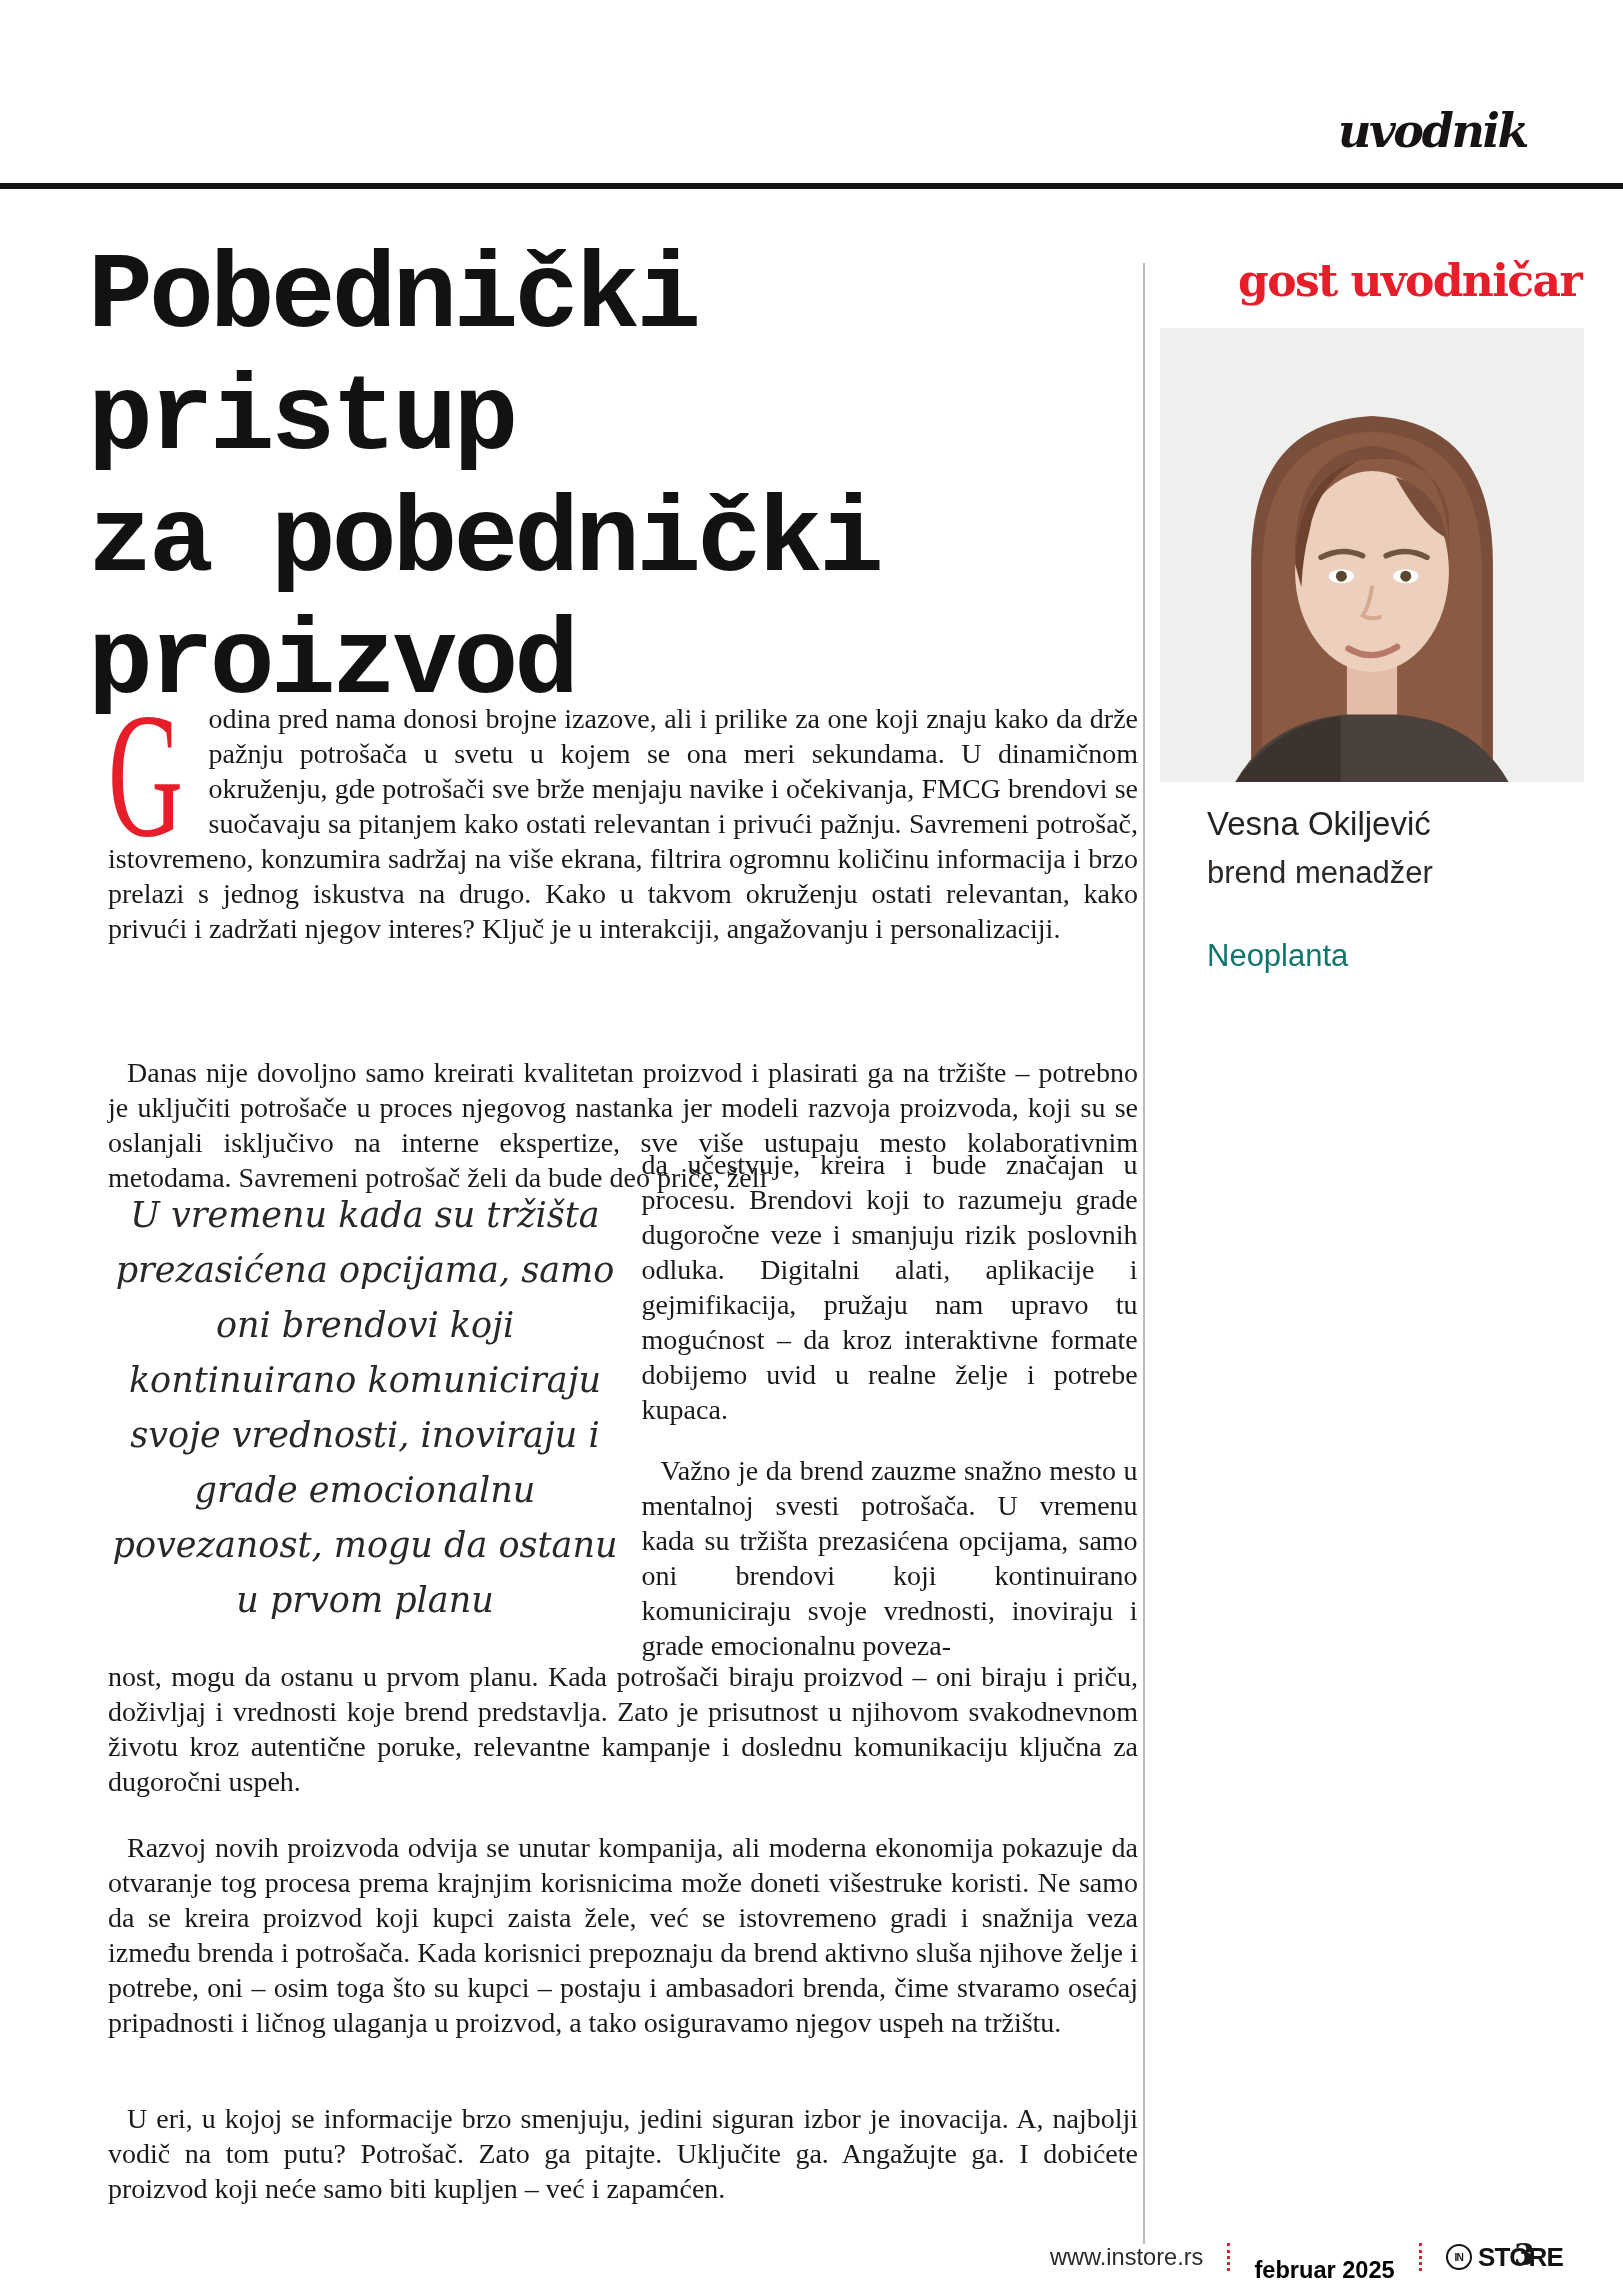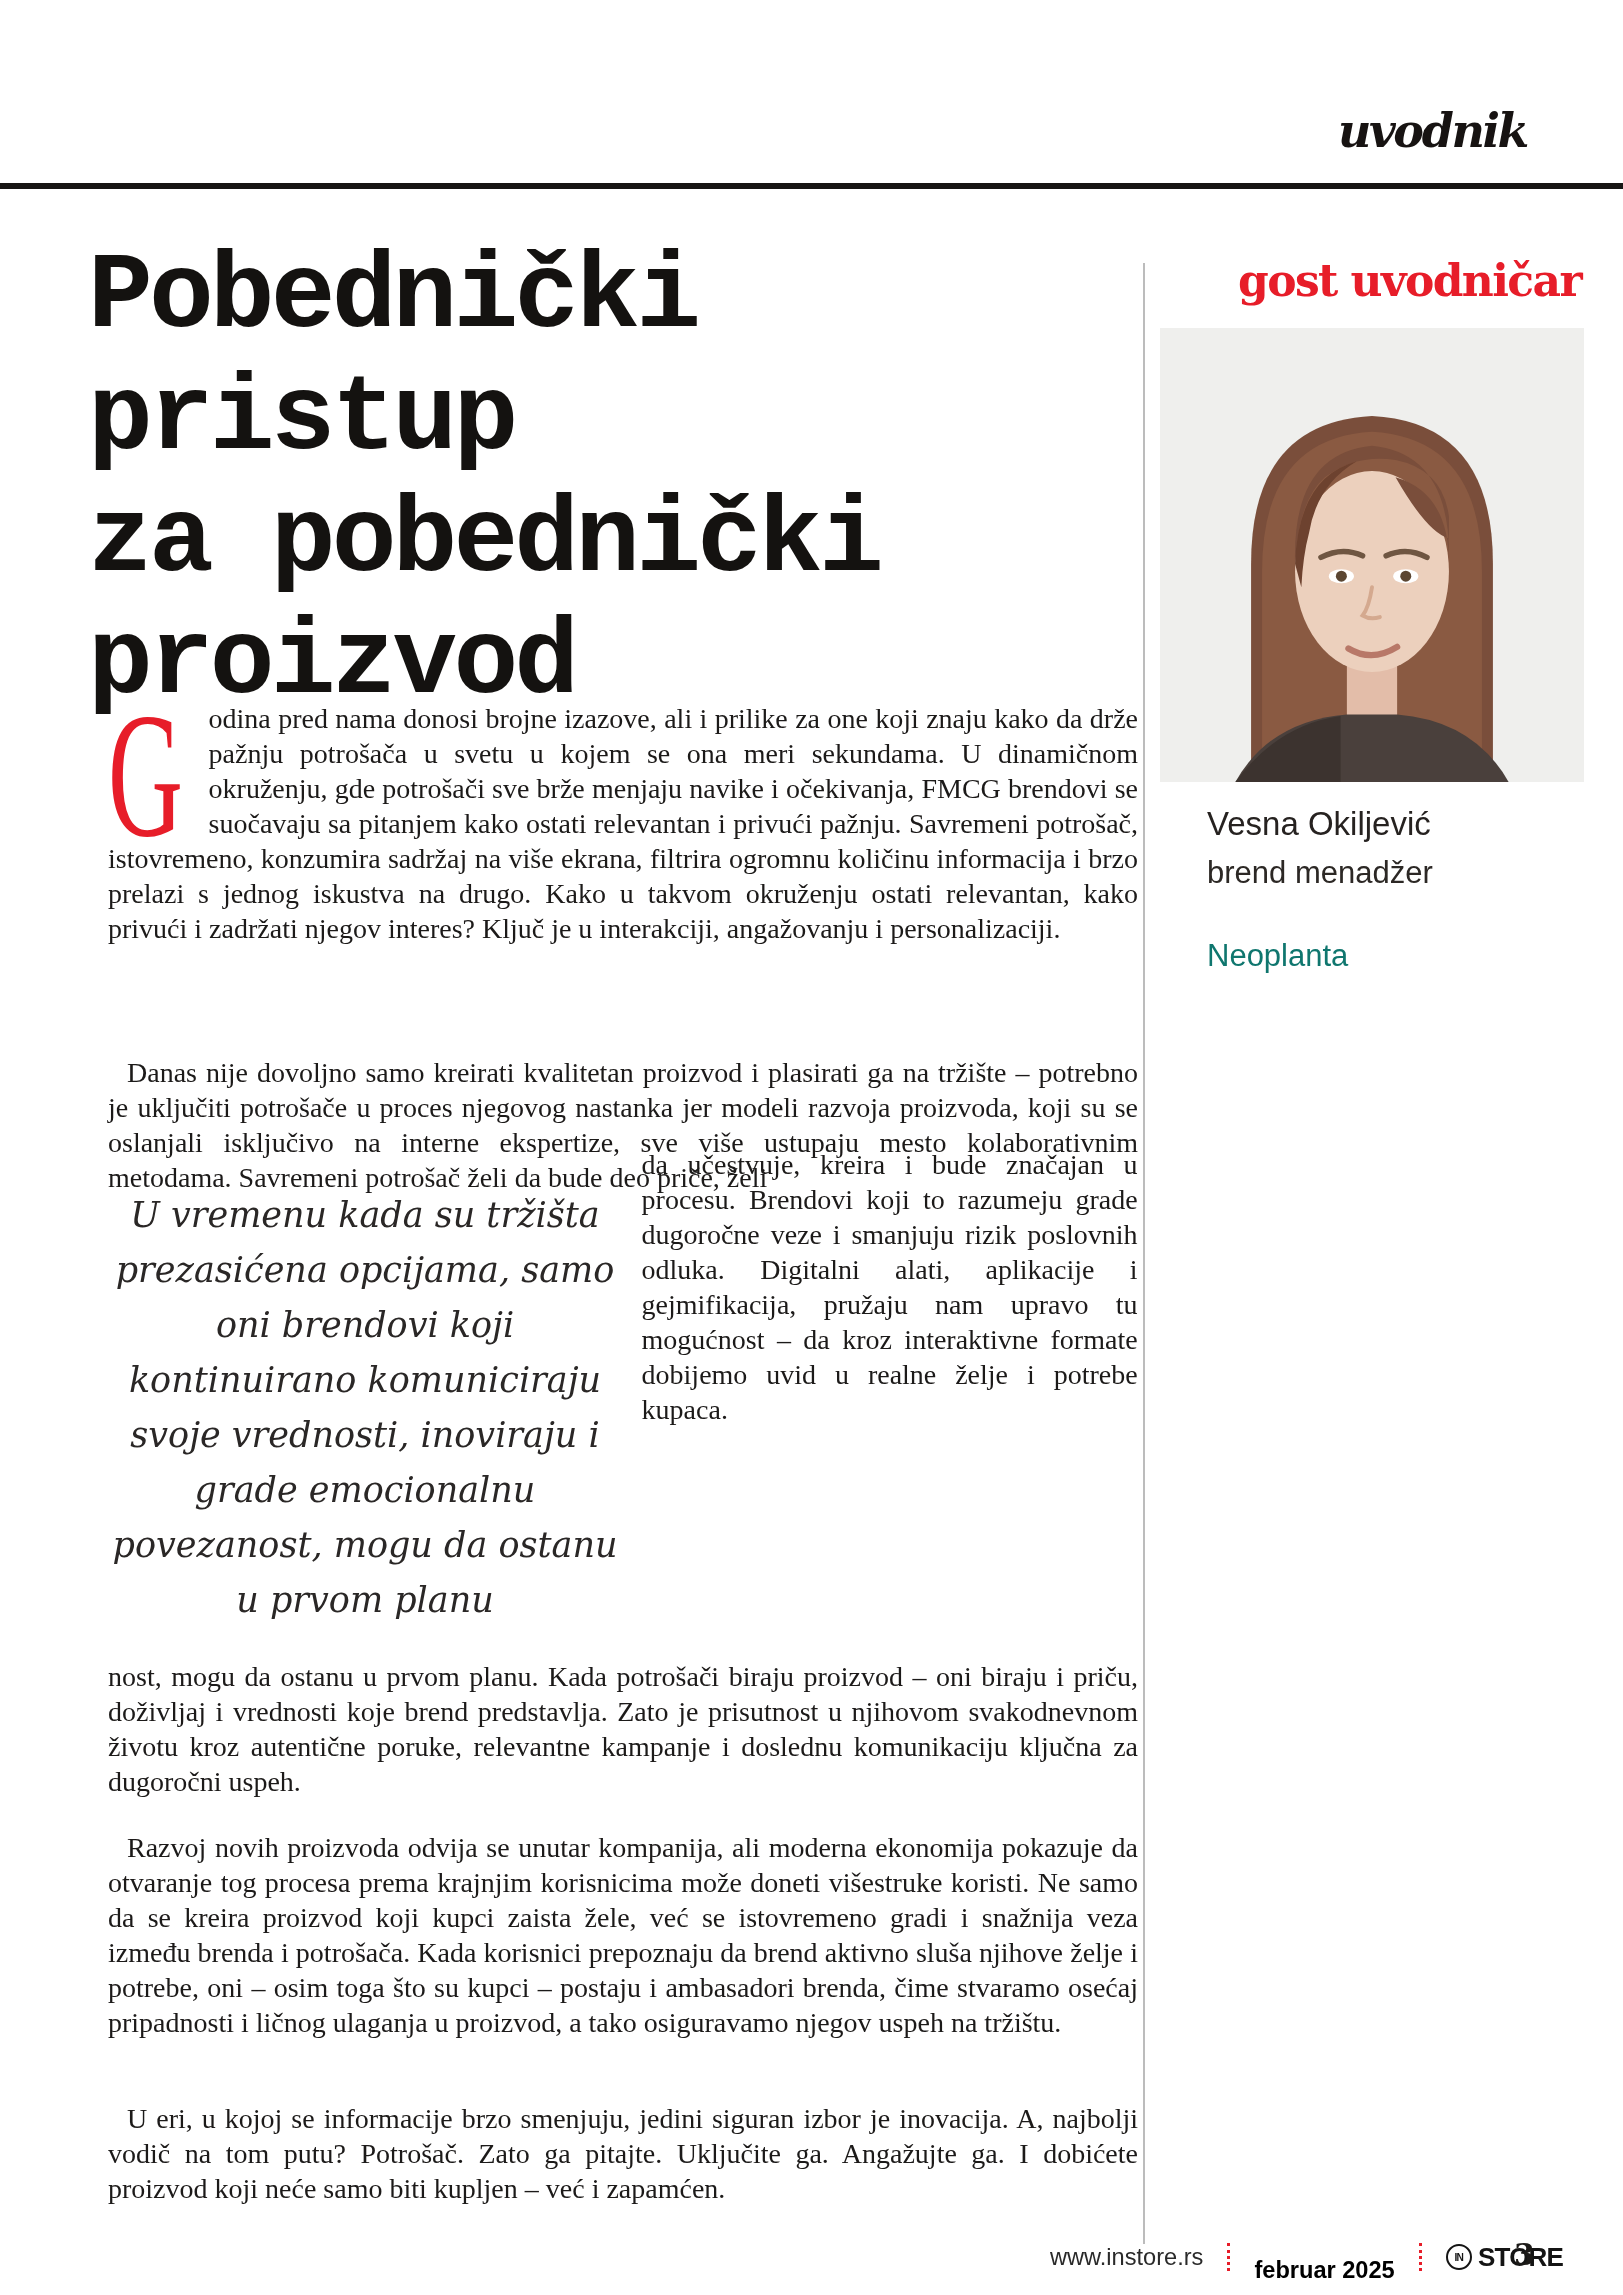--- a/index.html
+++ b/index.html
@@ -120,20 +120,21 @@
       <span>G</span>
     </span><span>odina pred nama donosi brojne izazove, ali i prilike za one koji znaju kako da drže pažnju potrošača u svetu u kojem se ona meri sekundama. U dinamičnom okruženju, gde potrošači sve brže menjaju navike i očekivanja, FMCG brendovi se suočavaju sa pitanjem kako ostati relevantan i privući pažnju. Savremeni potrošač, istovremeno, konzumira sadržaj na više ekrana, filtrira ogromnu količinu informacija i brzo prelazi s jednog iskustva na drugo. Kako u takvom okruženju ostati relevantan, kako privući i zadržati njegov interes? Ključ je u interakciji, angažovanju i personalizaciji.</span>
 </div>
 
 <div class="abs col bodytext p2 indent">Danas nije dovoljno samo kreirati kvalitetan proizvod i plasirati ga na tržište – potrebno je uključiti potrošače u proces njegovog nastanka jer modeli razvoja proizvoda, koji su se oslanjali isključivo na interne ekspertize, sve više ustupaju mesto kolaborativnim metodama. Savremeni potrošač želi da bude deo priče, želi</div>
 
 <div class="abs col wraprow">
   <div class="pullquote">U vremenu kada su tržišta prezasićena opcijama, samo oni brendovi koji kontinuirano komuniciraju svoje vrednosti, inoviraju i grade emocionalnu povezanost, mogu da ostanu u prvom planu</div>
   <div class="narrowcol">
     <div class="bodytext">da učestvuje, kreira i bude značajan u procesu. Brendovi koji to razumeju grade dugoročne veze i smanjuju rizik poslovnih odluka. Digitalni alati, aplikacije i gejmifikacija, pružaju nam upravo tu mogućnost – da kroz interaktivne formate dobijemo uvid u realne želje i potrebe kupaca.</div>
+    <div class="bodytext p3 indent">Važno je da brend zauzme snažno mesto u mentalnoj svesti potrošača. U vremenu kada su tržišta prezasićena opcijama, samo oni brendovi koji kontinuirano komuniciraju svoje vrednosti, inoviraju i grade emocionalnu poveza-</div>
   </div>
 </div>
 
 <div class="abs col bodytext p3cont">nost, mogu da ostanu u prvom planu. Kada potrošači biraju proizvod – oni biraju i priču, doživljaj i vrednosti koje brend predstavlja. Zato je prisutnost u njihovom svakodnevnom životu kroz autentične poruke, relevantne kampanje i doslednu komunikaciju ključna za dugoročni uspeh.</div>
 <div class="abs col bodytext p4 indent">Razvoj novih proizvoda odvija se unutar kompanija, ali moderna ekonomija pokazuje da otvaranje tog procesa prema krajnjim korisnicima može doneti višestruke koristi. Ne samo da se kreira proizvod koji kupci zaista žele, već se istovremeno gradi i snažnija veza između brenda i potrošača. Kada korisnici prepoznaju da brend aktivno sluša njihove želje i potrebe, oni – osim toga što su kupci – postaju i ambasadori brenda, čime stvaramo osećaj pripadnosti i ličnog ulaganja u proizvod, a tako osiguravamo njegov uspeh na tržištu.</div>
 <div class="abs col bodytext p5 indent">U eri, u kojoj se informacije brzo smenjuju, jedini siguran izbor je inovacija. A, najbolji vodič na tom putu? Potrošač. Zato ga pitajte. Uključite ga. Angažujte ga. I dobićete proizvod koji neće samo biti kupljen – već i zapamćen.</div>
 
 <div class="abs footer">
   <span class="site">www.instore.rs</span>
   <span class="dotsep"></span>

